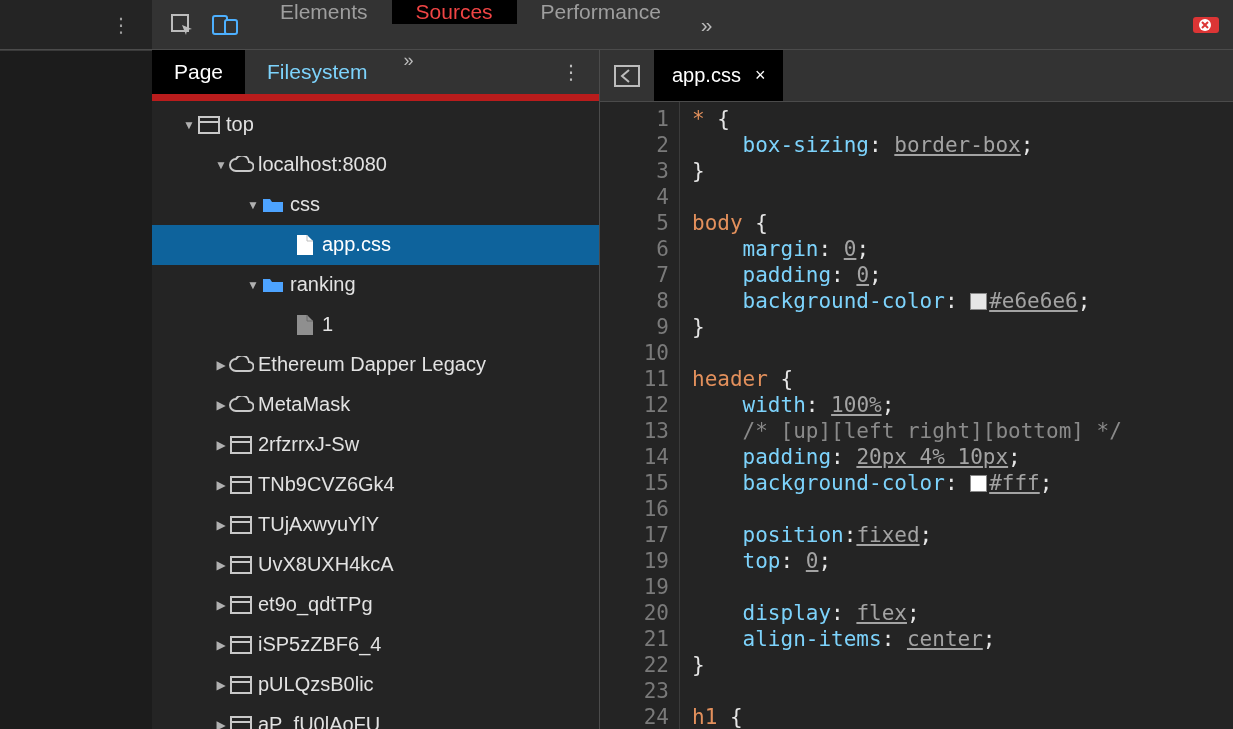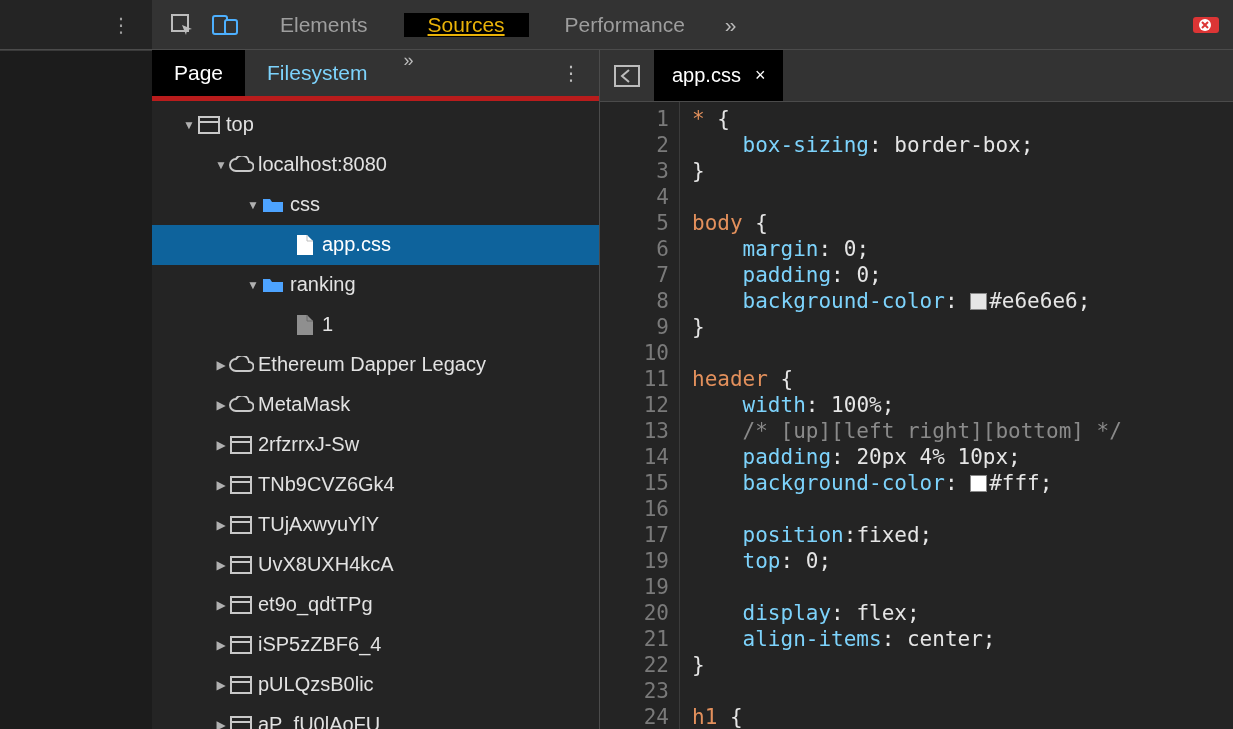--- a/index.html
+++ b/index.html
@@ -28,33 +28,32 @@
   justify-content: flex-end;
   align-items: center;
   padding-right: 20px;
 }
 .tool-icons {
   display: flex;
   align-items: center;
   gap: 18px;
   padding: 0 18px;
 }
-.tabs { display: flex; align-items: center; gap: 12px; }
+.tabs { display: flex; align-items: flex-start; }
 .tab {
   display: flex;
   align-items: center;
   padding: 0 24px;
   color: #9e9e9e;
   font-size: 21px;
   cursor: pointer;
 }
 .tab.active {
   background: #000;
-  color: #eab308;
-  text-decoration: underline;
+  color: #ef4444;
 }
 .topbar .right { margin-left: auto; display: flex; align-items: center; padding-right: 14px; }
 .err-badge {
   display: inline-flex;
   align-items: center;
   background: #dc3535;
   border-radius: 3px;
   padding: 1px 5px;
   color: #fff;
   font-size: 14px;
@@ -75,21 +74,21 @@
   background: #242424;
   display: flex;
   flex-direction: column;
   border-right: 1px solid #4b4b4b;
 }
 .subtabs {
   display: flex;
   align-items: stretch;
   height: 52px;
   background: #333333;
-  border-bottom: 5px solid #b91c1c;
+  border-bottom: 7px solid #b91c1c;
 }
 .subtab {
   display: flex;
   align-items: center;
   padding: 0 22px;
   color: #7dd3fc;
   font-size: 21px;
   cursor: pointer;
 }
 .subtab.active { background: #000; color: #fff; }
@@ -178,21 +177,21 @@
   border-right: 1px solid #3b3b3b;
 }
 .code {
   padding-left: 12px;
   padding-top: 4px;
   color: #e6e6e6;
   white-space: pre;
 }
 .tok-sel  { color: #e3905c; } 
 .tok-prop { color: #7dd3fc; } 
-.tok-val  { color: #e5e5e5; }
+.tok-val  { color: #a3a3a3; text-decoration: underline; }
 .tok-pun  { color: #e6e6e6; }
 .tok-com  { color: #8a8a8a; }
 .swatch {
   display: inline-block;
   width: 17px;
   height: 17px;
   border: 1px solid #888;
   vertical-align: -2px;
   margin-right: 2px;
 }

